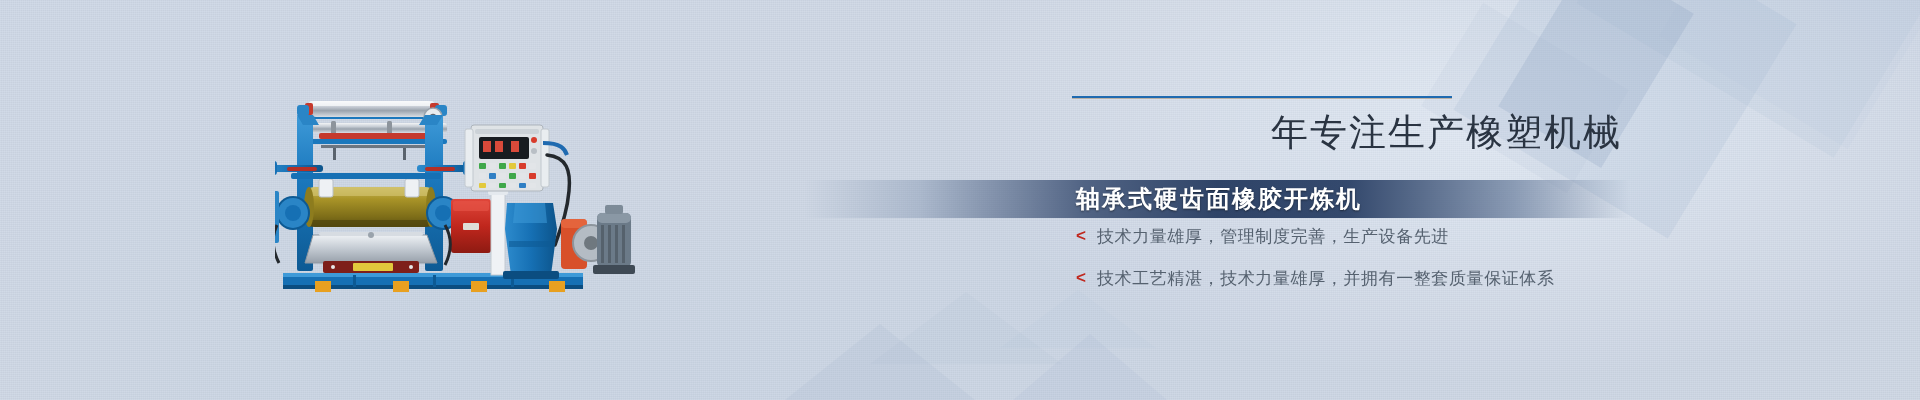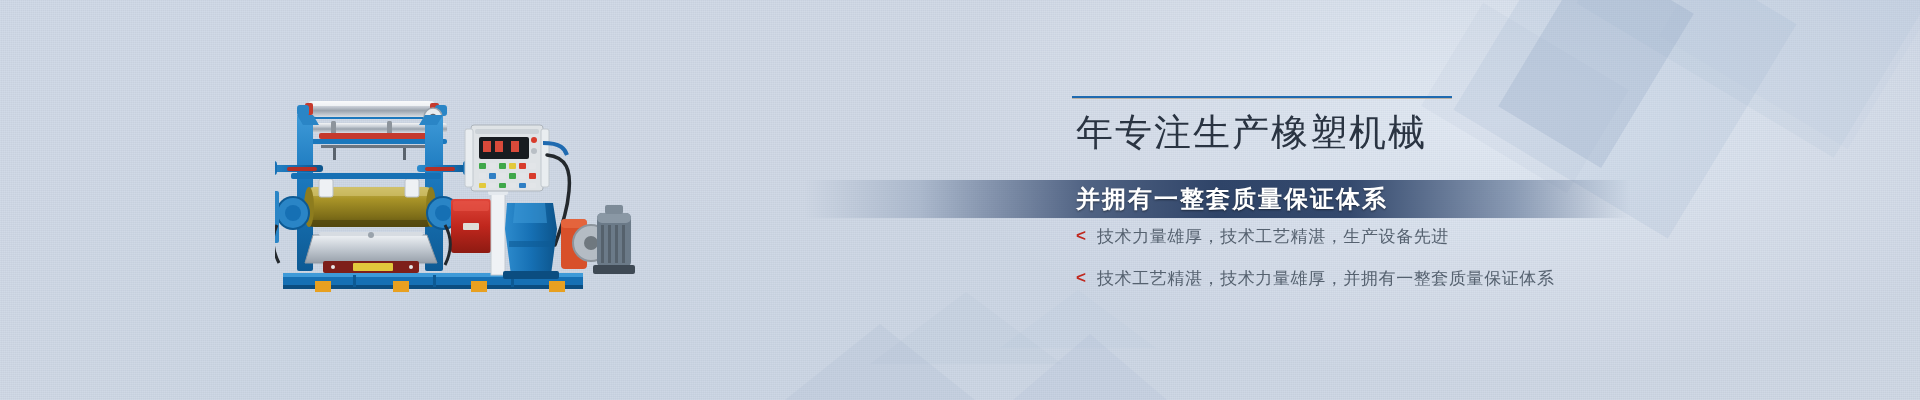--- a/index.html
+++ b/index.html
@@ -7,20 +7,21 @@
     width:1920px;height:400px;overflow:hidden;
     font-family:"Liberation Sans","DejaVu Sans",sans-serif;
     background:#ccd6e4;
   }
   #banner{
     position:relative;width:1920px;height:400px;overflow:hidden;
     background:
       radial-gradient(ellipse 900px 420px at 78% 30%, rgba(228,235,245,.85) 0%, rgba(228,235,245,0) 62%),
       radial-gradient(ellipse 700px 400px at 20% 85%, rgba(196,208,224,.55) 0%, rgba(196,208,224,0) 65%),
       linear-gradient(160deg,#ccd6e4 0%,#cdd6e3 38%,#c9d3e2 62%,#ccd5e2 100%);
+    text-align: right;
   }
   
   #noise{
     position:absolute;inset:0;pointer-events:none;opacity:.55;
     background-image:
       repeating-linear-gradient(0deg, rgba(255,255,255,.10) 0 1px, rgba(0,0,0,.025) 1px 2px),
       repeating-linear-gradient(90deg, rgba(255,255,255,.085) 0 1px, rgba(0,0,0,.02) 1px 2px);
   }
   
   .geo{position:absolute;pointer-events:none;}
@@ -295,27 +296,27 @@
   <div id="copy">
 
     <div id="rule-wrap">
       <div id="rule-top"></div>
       <div id="rule-bot"></div>
     </div>
 
     <div id="title">年专注生产橡塑机械</div>
 
     <div id="subbar">
-      <div id="subbar-inner">并拥有一整套质量保证体系</div>
+      <div id="subbar-inner">轴承式硬齿面橡胶开炼机</div>
     </div>
 
     <div id="bullets">
       <div class="bullet">
         <span class="mk">&lt;</span>
-        <span class="tx">技术力量雄厚，技术工艺精湛，生产设备先进</span>
+        <span class="tx">技术力量雄厚，管理制度完善，生产设备先进</span>
       </div>
       <div class="bullet">
         <span class="mk">&lt;</span>
         <span class="tx">技术工艺精湛，技术力量雄厚，并拥有一整套质量保证体系</span>
       </div>
     </div>
 
   </div>
 </div>
 

